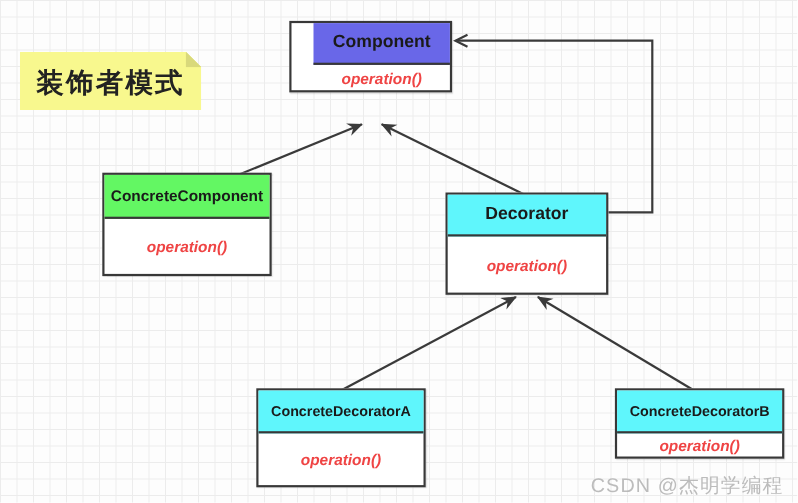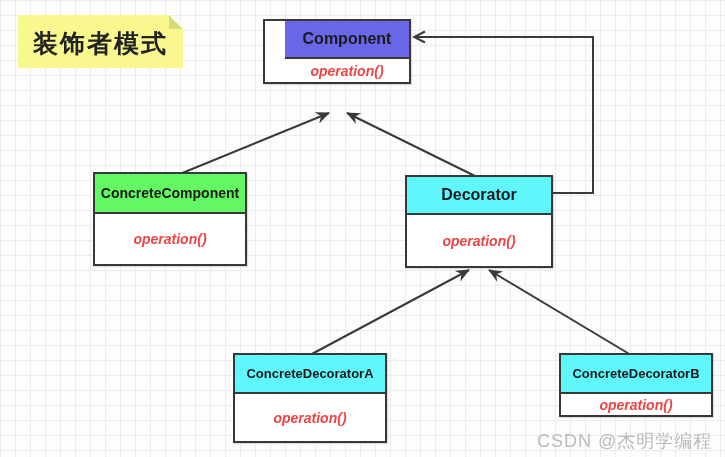--- a/index.html
+++ b/index.html
@@ -20,21 +20,21 @@
   .edges {
     position: absolute; left: 0; top: 0;
     width: 725px; height: 457px;
     pointer-events: none;
   }
   .edge { stroke: #3A3A3A; stroke-width: 2; fill: none; }
 
   
   .note {
     position: absolute;
-    left: 18px; top: 15px;
+    left: 18px; top: 47px;
     width: 165px; height: 53px;
     background: #F8F88E;
     clip-path: polygon(0 0, calc(100% - 14px) 0, 100% 14px, 100% 100%, 0 100%);
     display: flex; align-items: center; justify-content: center;
     box-shadow: 1px 1px 2px rgba(0,0,0,0.15);
   }
   .note-text {
     font-size: 25px; font-weight: bold; color: #222;
     letter-spacing: 2px; padding-top: 4px;
   }
@@ -102,21 +102,21 @@
 
   <div class="uml" style="left:263px; top:19px; width:148px; height:65px;padding-left:20px;">
     <div class="uml-h" style="height: 36px; font-size: 16px; background: rgb(105, 103, 232);">
       <span>Component</span>
     </div>
     <div class="uml-b">
       <span>operation()</span>
     </div>
   </div>
 
-  <div class="uml" style="left:93px; top:172px; width:154px; height:94px;">
+  <div class="uml" style="left:93px; top:157px; width:154px; height:94px;">
     <div class="uml-h" style="height: 38px; font-size: 14px; background: rgb(99, 247, 99);">
       <span>ConcreteComponent</span>
     </div>
     <div class="uml-b">
       <span>operation()</span>
     </div>
   </div>
 
   <div class="uml" style="left:405px; top:175px; width:148px; height:93px;">
     <div class="uml-h" style="height: 36px; font-size: 16px; background: rgb(95, 246, 252);">

